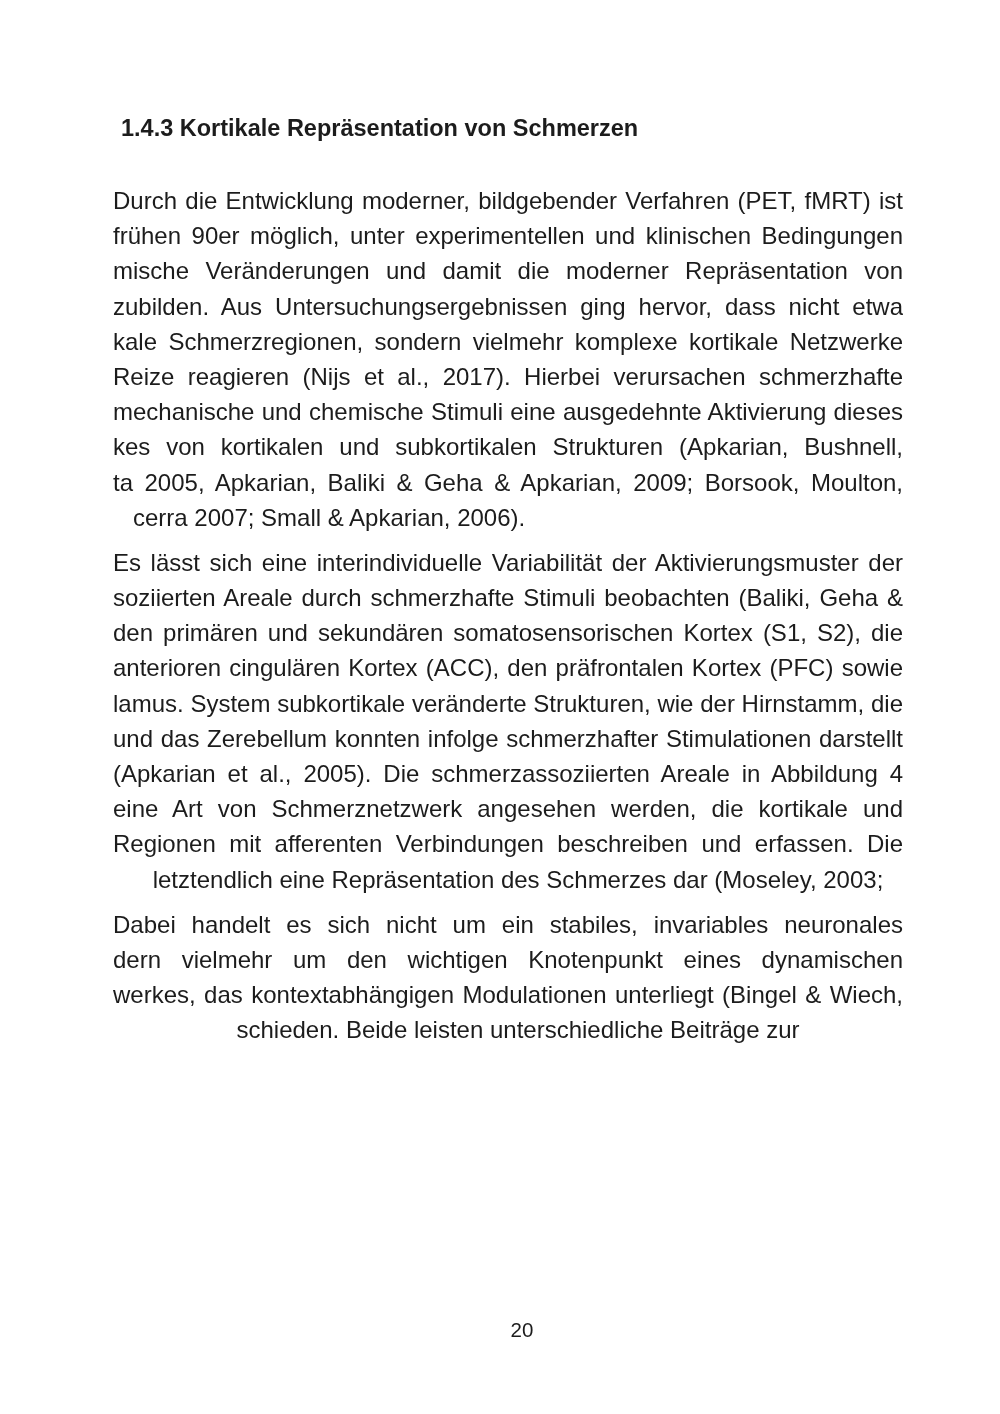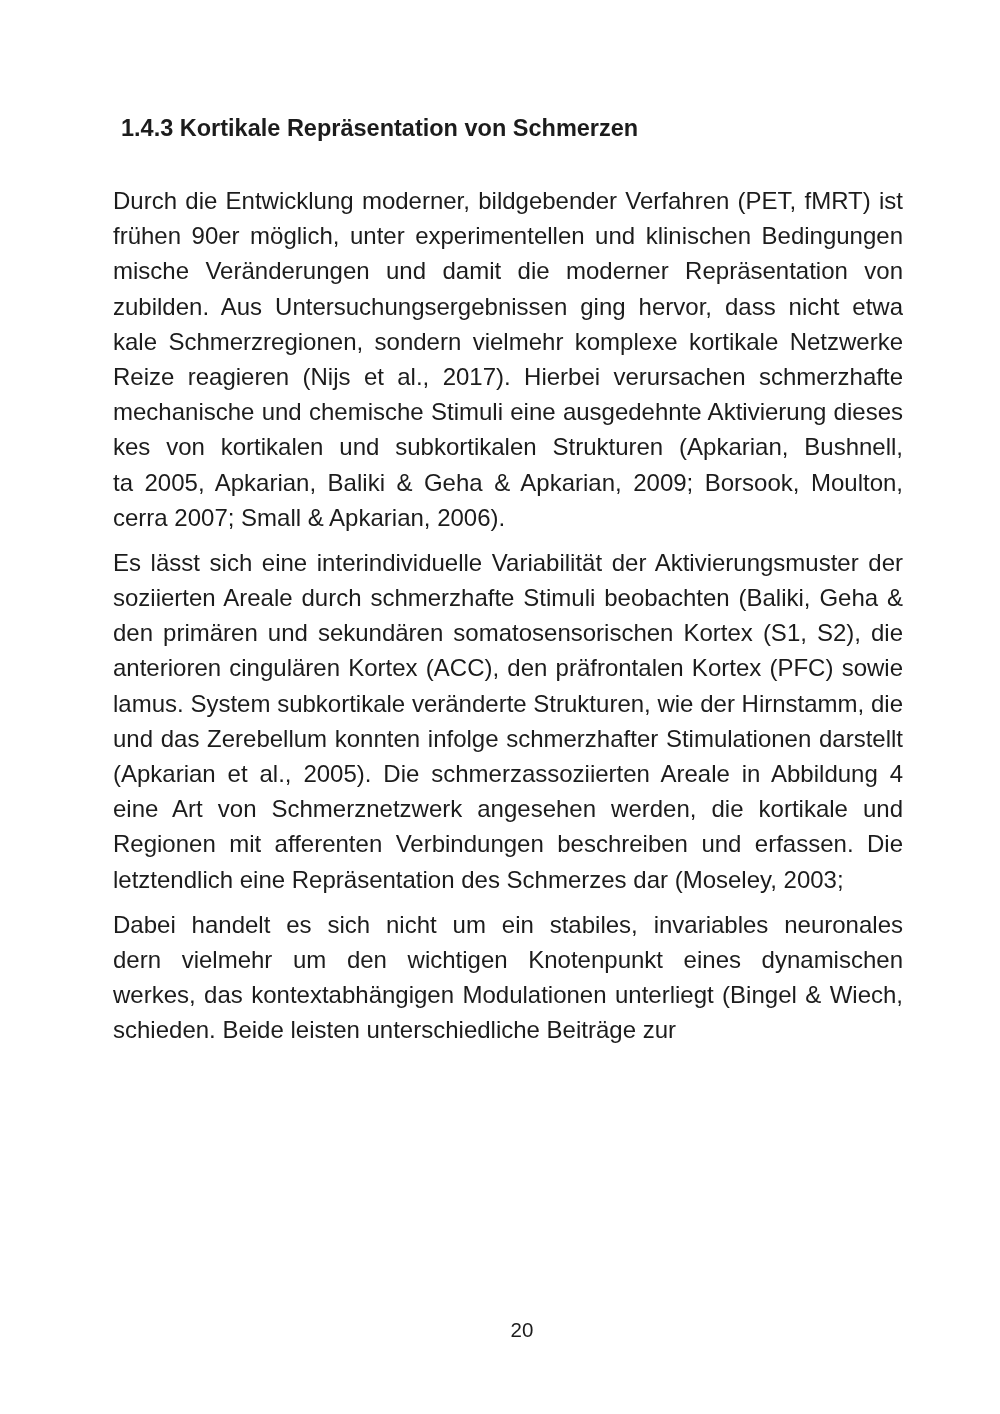--- a/index.html
+++ b/index.html
@@ -50,22 +50,23 @@
     text-align-last: justify;
   }
   
   .line::after {
     content: "";
     display: inline-block;
     width: 100%;
     height: 0;
   }
   .line.last {
-    text-align: left;
+    text-align: center;
     text-align-last: left;
+    margin-left: 20px;
   }
   .line.last::after {
     width: 0;
   }
   .page-number {
     position: absolute;
     left: 0;
     top: 1312px;
     width: 1000px;
     text-align: center;

